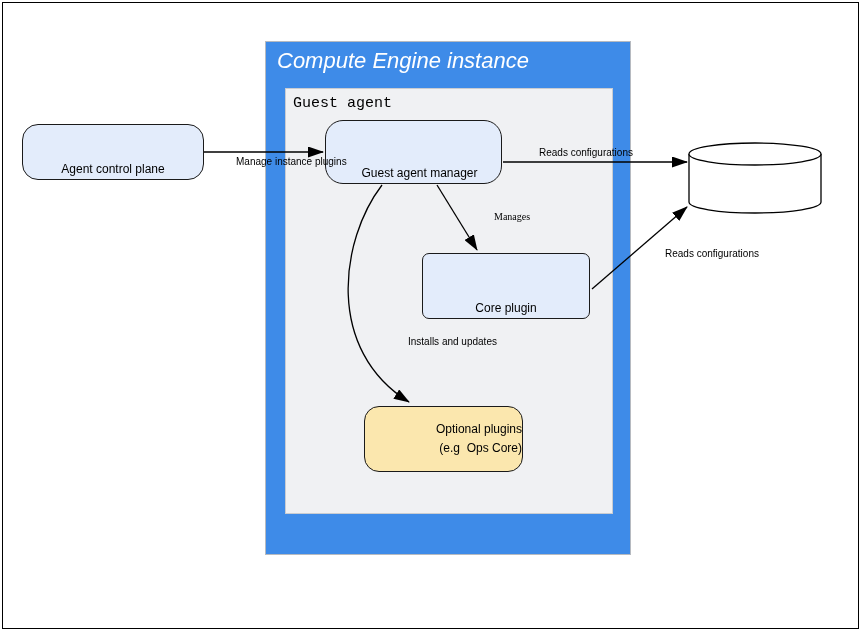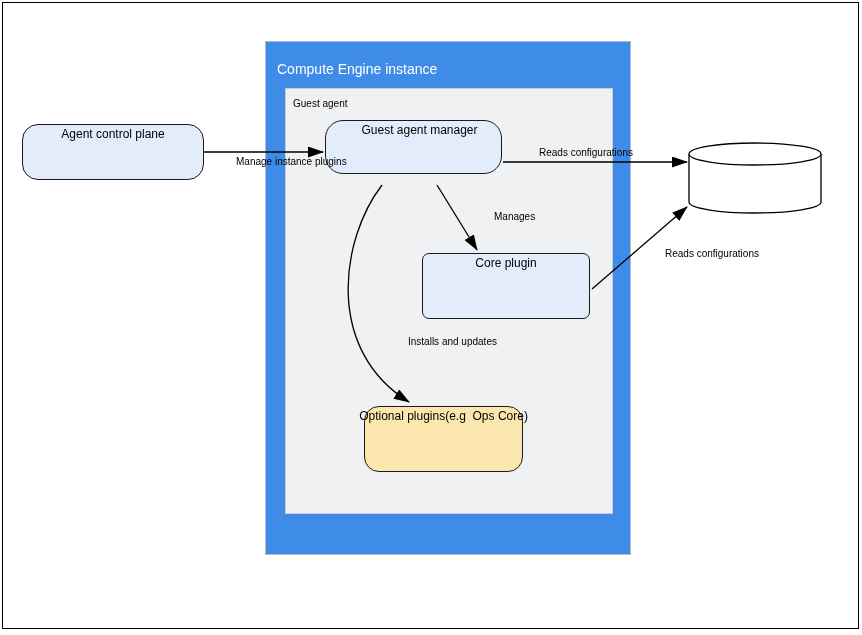--- a/index.html
+++ b/index.html
@@ -28,42 +28,44 @@
     position: absolute;
     left: 265px; top: 41px;
     width: 366px; height: 514px;
     background: var(--container-blue, #3e8be8);
     border: 1px solid #b6bac0;
     box-sizing: border-box;
     z-index: 1;
   }
   .container-blue .title {
     position: absolute;
-    left: 11px; top: 18px;
+    left: 11px; top: 9px;
     color: var(--title-text-white, #ffffff);
-    font-size: 14px;
+    font-size: 22px;
     line-height: 19px;
     white-space: nowrap;
+    font-style: italic;
   }
   .container-gray {
     position: absolute;
     left: 285px; top: 88px;
     width: 328px; height: 426px;
     background: var(--container-gray-fill, #f0f1f3);
     border: 1px solid var(--container-gray-border, #c9ccd1);
     box-sizing: border-box;
     z-index: 2;
   }
   .container-gray .title {
     position: absolute;
     left: 7px; top: 6px;
     color: var(--text-black, #000000);
-    font-size: 10px;
+    font-size: 15px;
     line-height: 18px;
     white-space: nowrap;
+    font-family: Liberation Mono, monospace;
   }
   
   svg.connectors {
     position: absolute;
     left: 0; top: 0;
     z-index: 3;
   }
   .edge {
     stroke: var(--edge-black, #000000);
     stroke-width: 1.3;
@@ -71,38 +73,38 @@
   }
   .cyl {
     fill: var(--cylinder-fill, #ffffff);
     stroke: var(--edge-black, #000000);
     stroke-width: 1.3;
   }
   
   .node {
     position: absolute;
     display: flex;
-    align-items: flex-start;
+    align-items: flex-end;
     justify-content: center;
     text-align: center;
     box-sizing: border-box;
     background: var(--node-blue-fill, #e3ecfb);
     border: 1.3px solid var(--node-border, #1a1a1a);
     color: var(--text-black, #000000);
     font-size: 12px;
     line-height: 19px;
     z-index: 4;
   }
   .n-acp  { left: 22px;  top: 124px; width: 182px; height: 56px; border-radius: 16px; }
-  .n-gam  { left: 325px; top: 120px; width: 177px; height: 54px; border-radius: 18px; padding-left: 12px; }
+  .n-gam  { left: 325px; top: 120px; width: 177px; height: 64px; border-radius: 18px; padding-left: 12px; }
   .n-core { left: 422px; top: 253px; width: 168px; height: 66px; border-radius: 7px; }
   .n-opt  {
     left: 364px; top: 406px; width: 159px; height: 66px; border-radius: 15px;
     background: var(--node-yellow-fill, #fbe7ae);
-    flex-direction: row;
+    flex-direction: column;
   }
   .metadata-label {
     position: absolute;
     left: 689px; top: 154px;
     width: 132px; height: 48px;
     display: flex;
     align-items: center;
     justify-content: center;
     color: var(--text-black, #000000);
     font-size: 12px;
@@ -113,21 +115,21 @@
     position: absolute;
     color: var(--text-black, #000000);
     font-size: 10px;
     line-height: 12px;
     white-space: nowrap;
     z-index: 5;
     padding-left: 28px;
   }
   .l-manage       { left: 208px; top: 156px; }
   .l-reads-top    { left: 511px; top: 147px; }
-  .l-manages      { left: 466px; top: 211px; }
+  .l-manages      { left: 466px; top: 211px; font-family: Liberation Serif, serif; }
   .l-installs     { left: 380px; top: 336px; text-align: center; }
   .l-reads-bottom { left: 637px; top: 248px; }
   .pre { white-space: pre; }
 </style>
 </head>
 <body>
 
 <div class="canvas">
 
   <div class="frame"></div>

